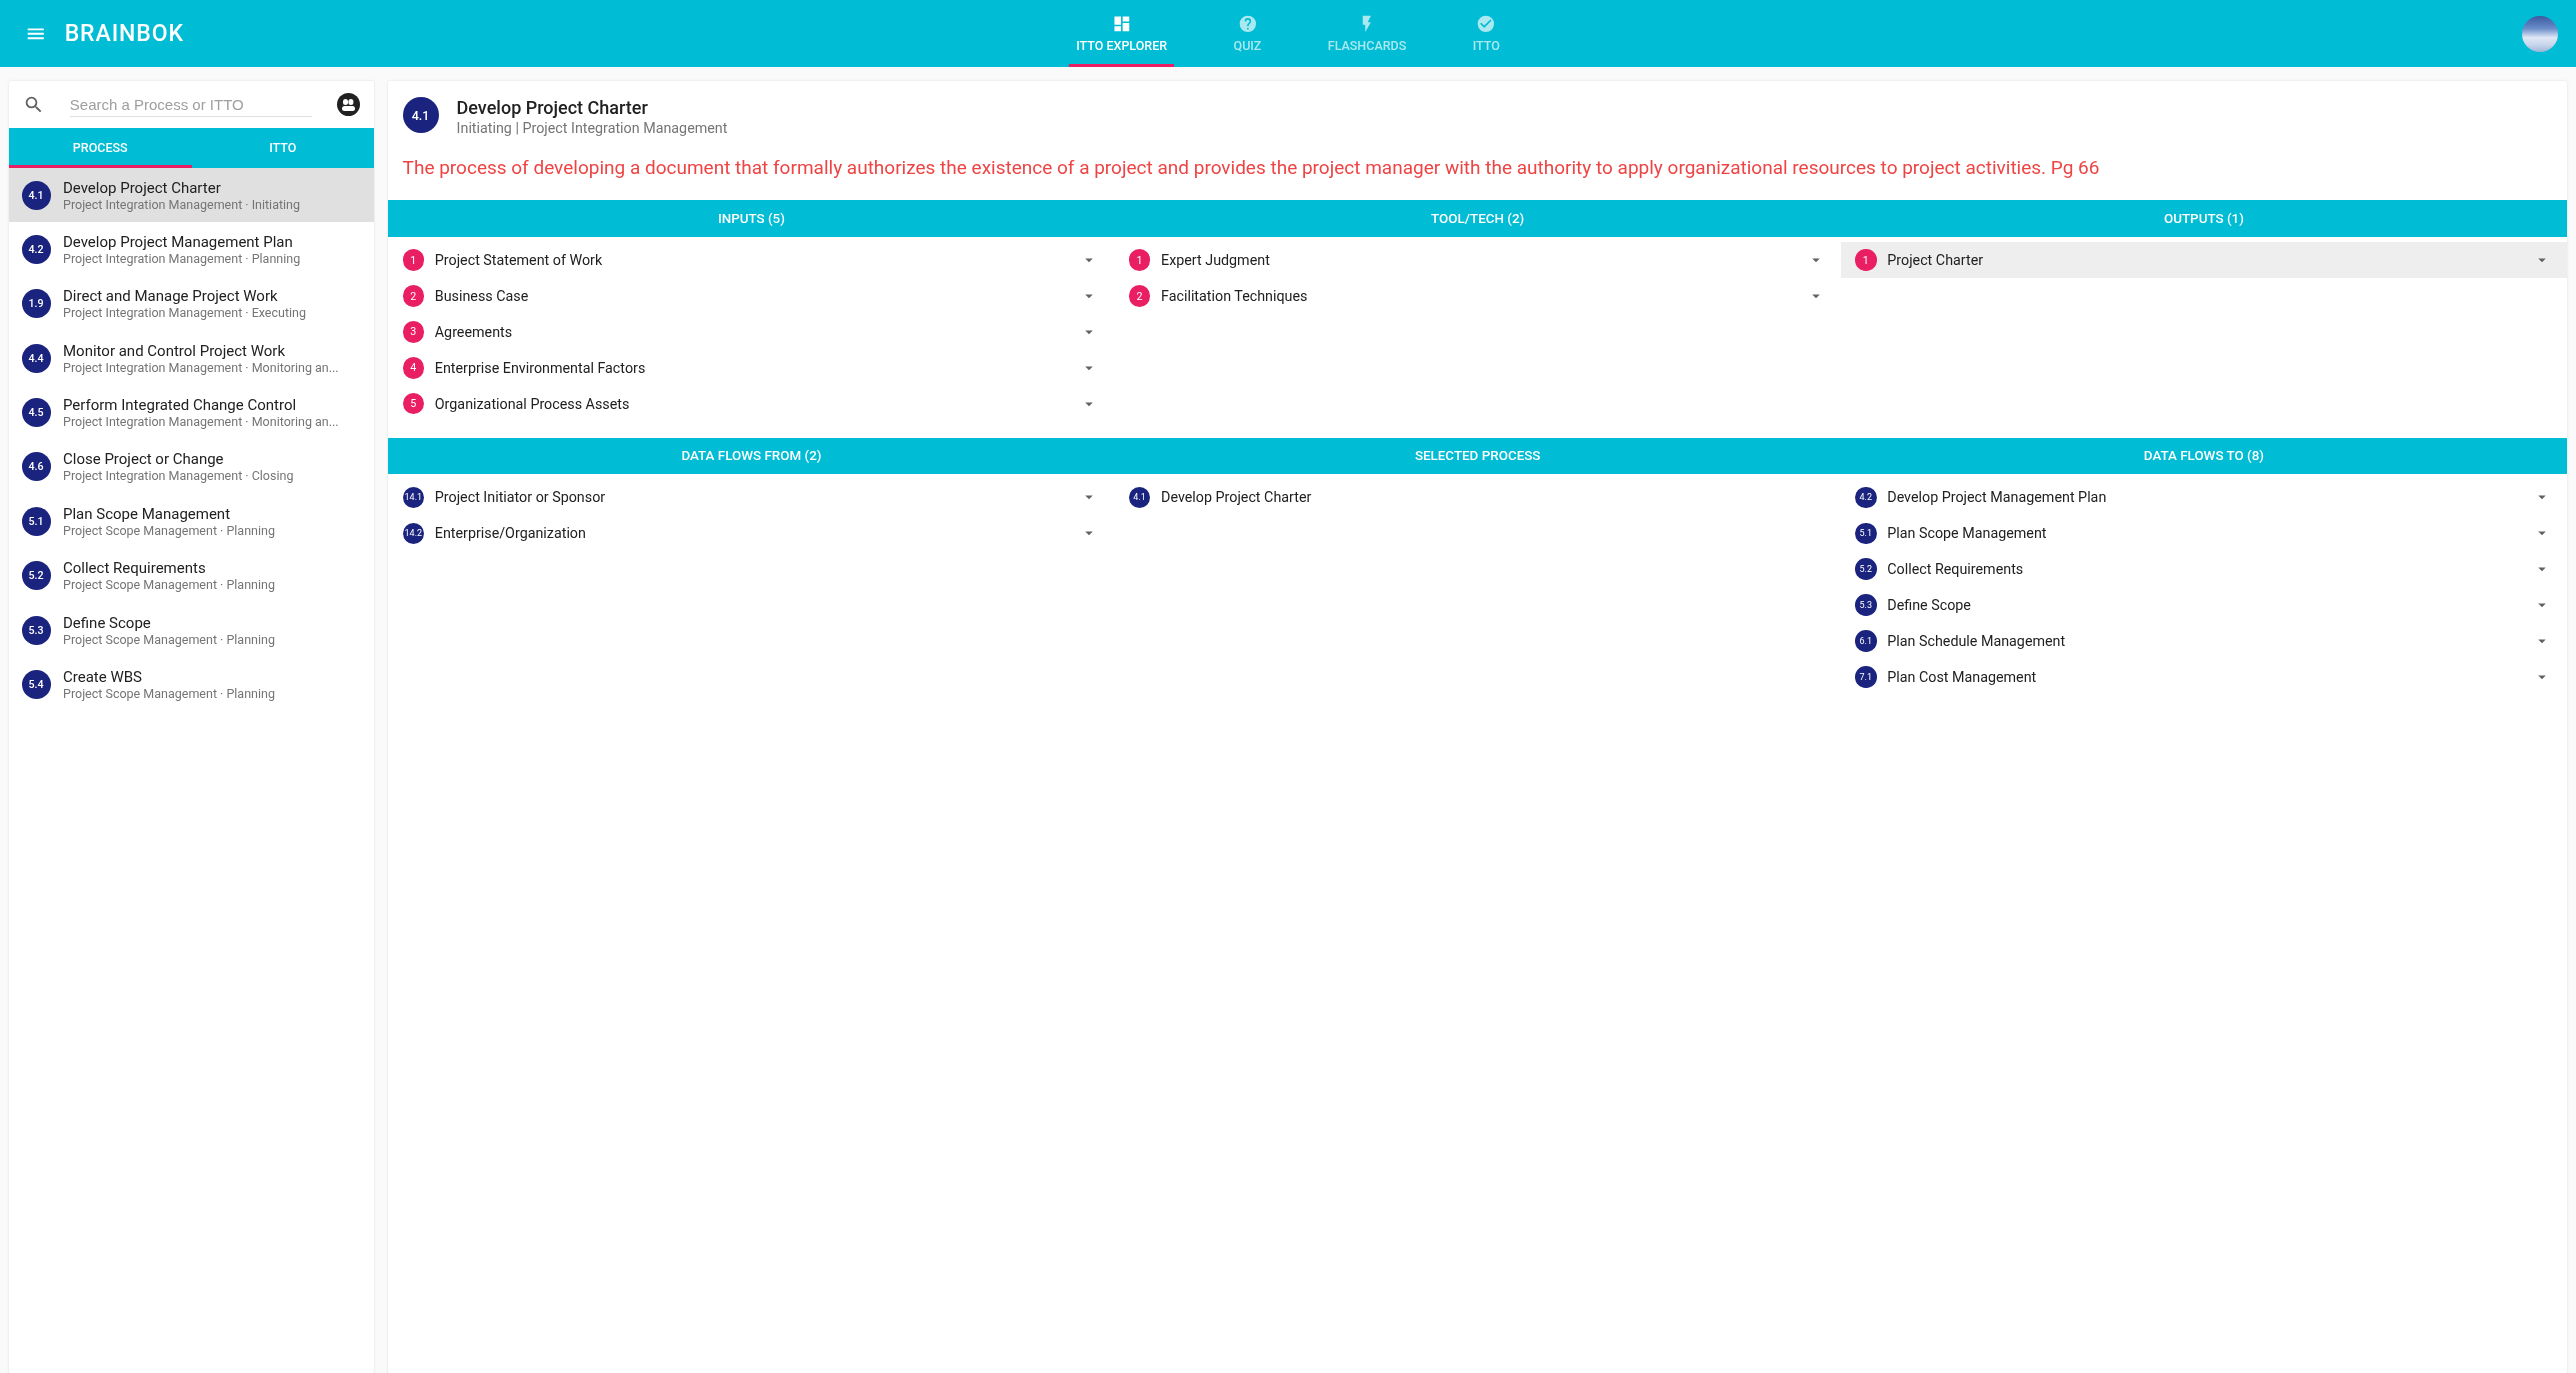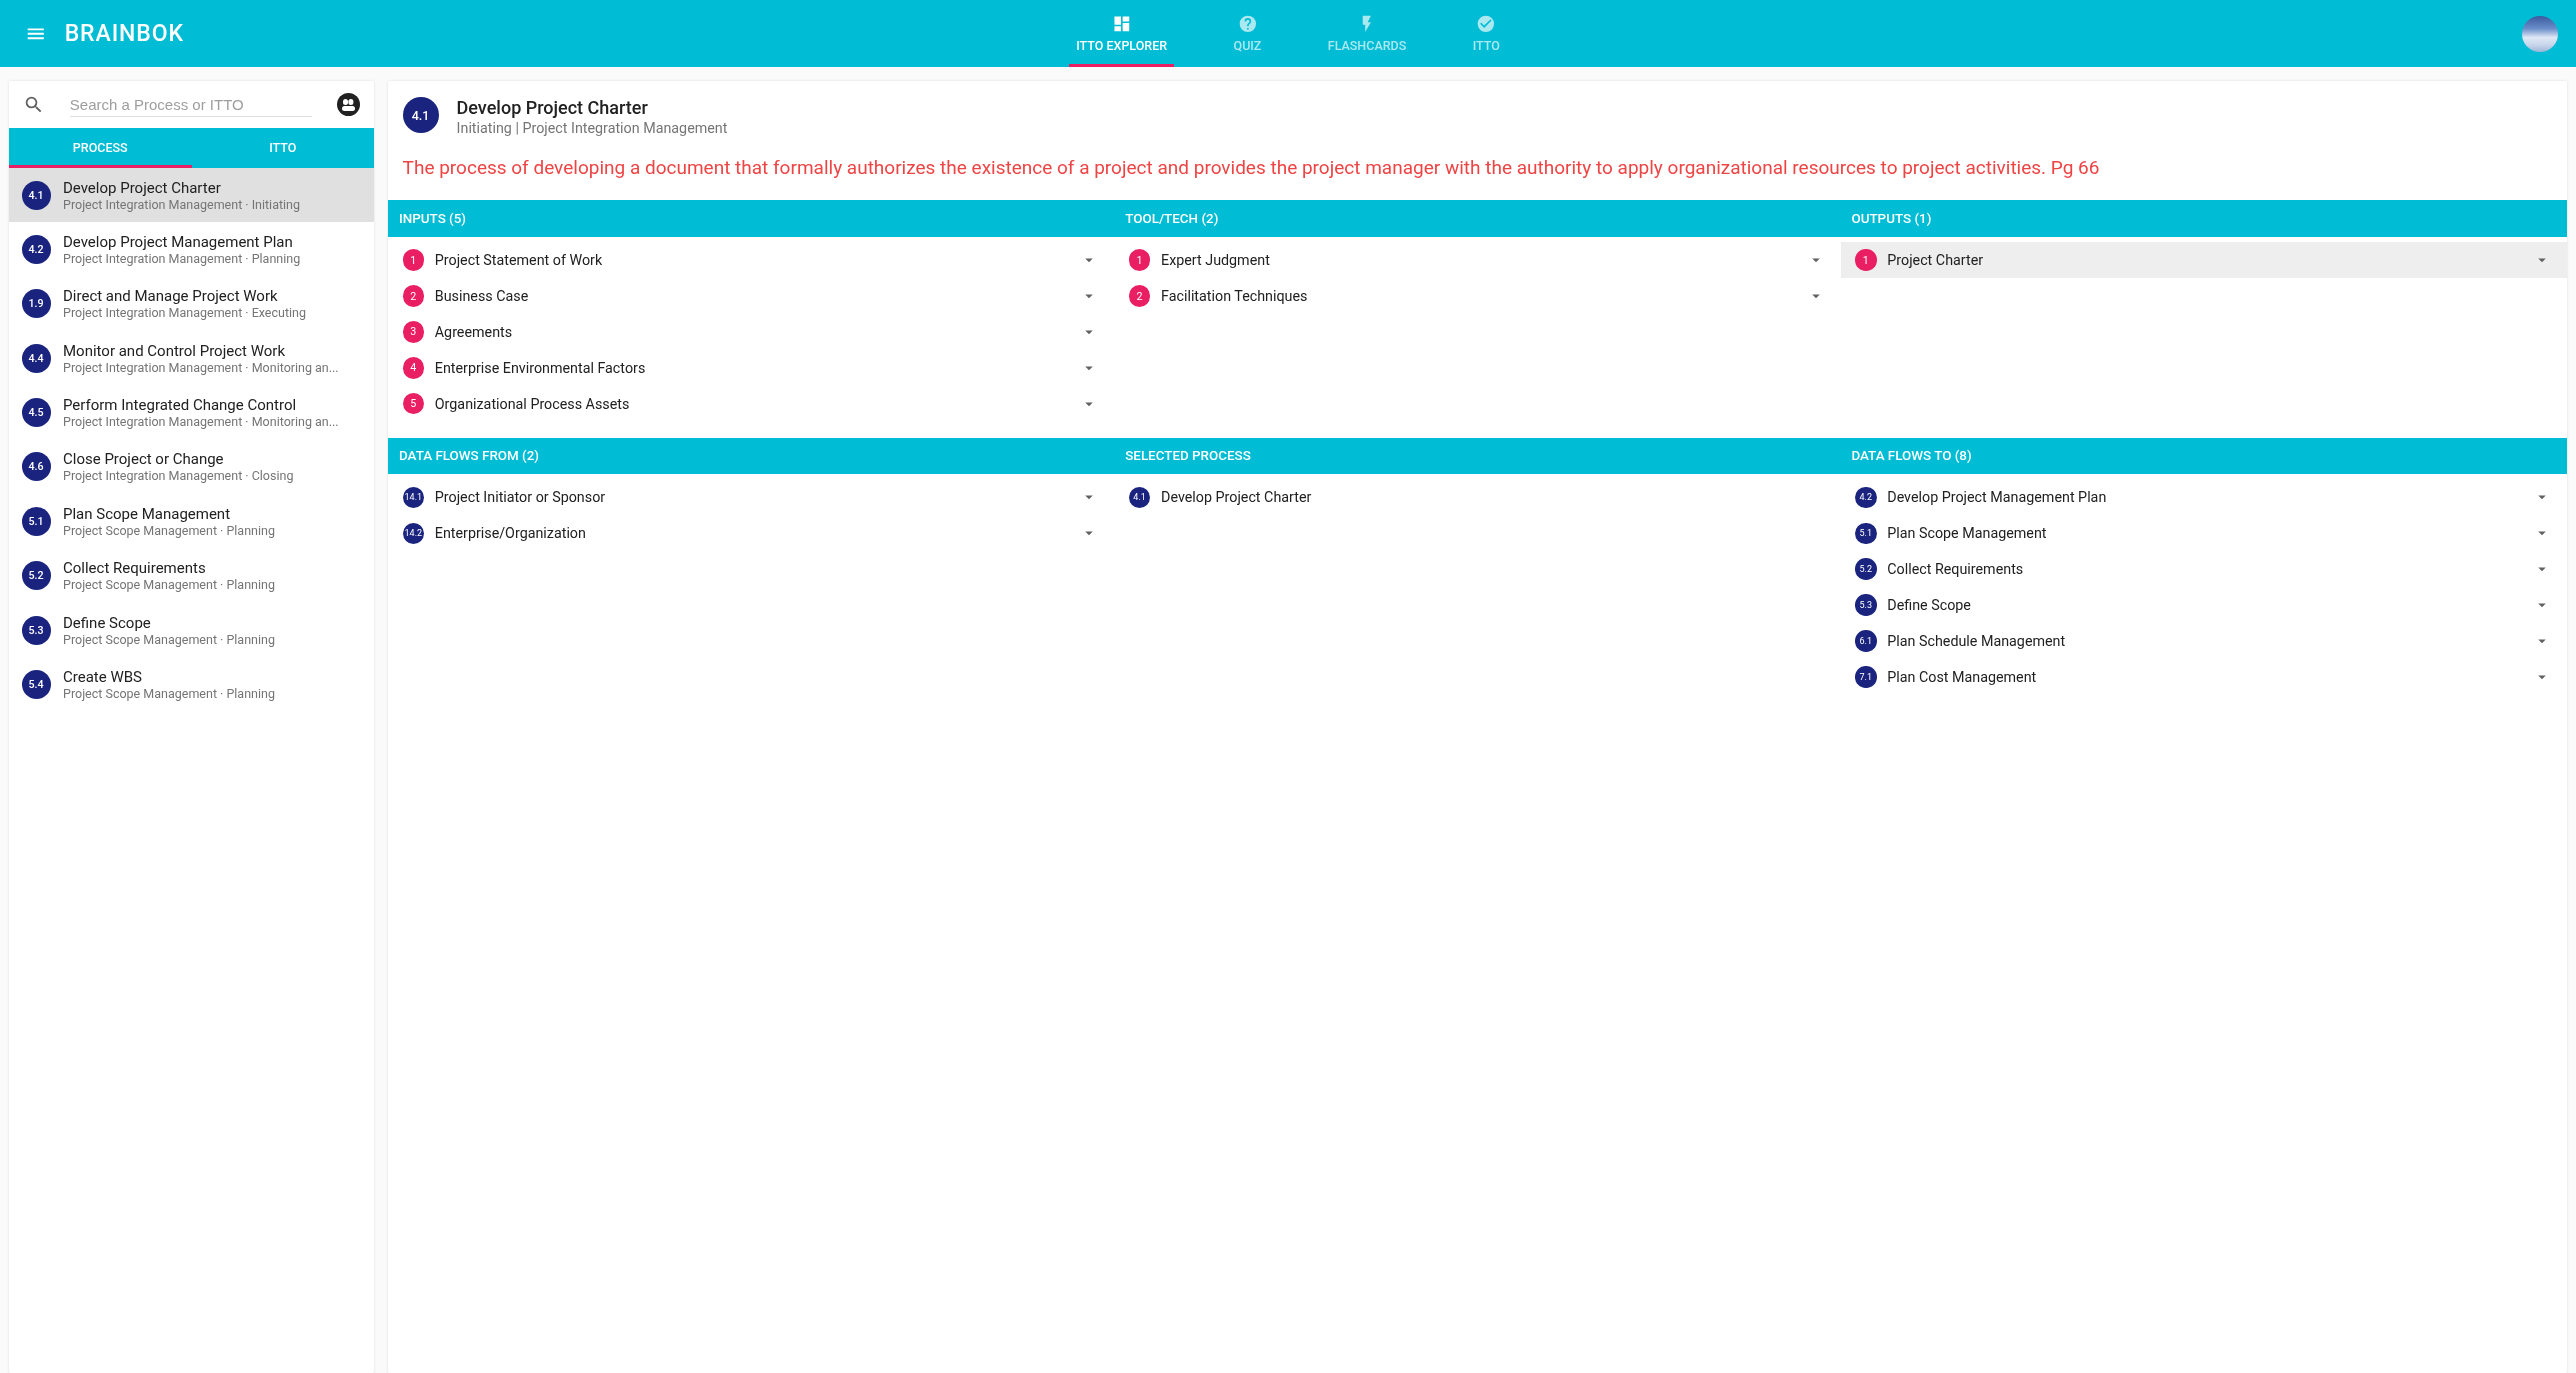--- a/index.html
+++ b/index.html
@@ -34,21 +34,21 @@
 .ptxt { flex: 1; min-width: 0; }
 .pname { font-size: 15px; color: #212121; white-space: nowrap; overflow: hidden; text-overflow: ellipsis; }
 .psub { font-size: 12.5px; color: #757575; white-space: nowrap; overflow: hidden; text-overflow: ellipsis; }
 .main { flex: 1; background: #fff; border-radius: 1.8px; box-shadow: 0 0.9px 2.7px rgba(0,0,0,0.12); overflow-y: auto; }
 .mhead { display: flex; gap: 18px; padding: 16px 14.3px 10.7px 14.3px; }
 .mhead .pbadge { width: 36px; height: 36px; font-size: 12.5px; }
 .mtitle { font-size: 18px; font-weight: 500; color: #212121; }
 .msub { font-size: 14.3px; color: #757575; margin-top: 1.8px; }
 .mdesc { padding: 7.2px 14.3px 18px 14.3px; font-size: 19px; color: #ef4444; line-height: 1.5; }
 .cols { display: grid; grid-template-columns: 1fr 1fr 1fr; }
-.colhead { background: #00bcd4; color: #fff; text-align: left; padding: 10.7px; font-size: 13.4px; font-weight: 500; }
+.colhead { background: #00bcd4; color: #fff; text-align: center; padding: 10.7px; font-size: 13.4px; font-weight: 500; }
 .cell-list { padding: 5.4px 0; }
 .row-item { display: flex; align-items: center; gap: 10.7px; padding: 7.2px 14.3px; cursor: pointer; }
 .row-item.hl { background: #eeeeee; }
 .row-item .num { width: 21.5px; height: 21.5px; border-radius: 50%; display: flex; align-items: center; justify-content: center; font-size: 10.7px; color: #fff; flex-shrink: 0; }
 .row-item .num.pink { background: #e91e63; }
 .row-item .num.navy { background: #1a237e; font-size: 9px; }
 .row-item .label { flex: 1; font-size: 14.3px; }
 .chev { width: 21.5px; height: 21.5px; display: flex; align-items: center; justify-content: center; }
 .chev svg { width: 18px; height: 18px; fill: #616161; }
 .spacer { height: 10.7px; }

